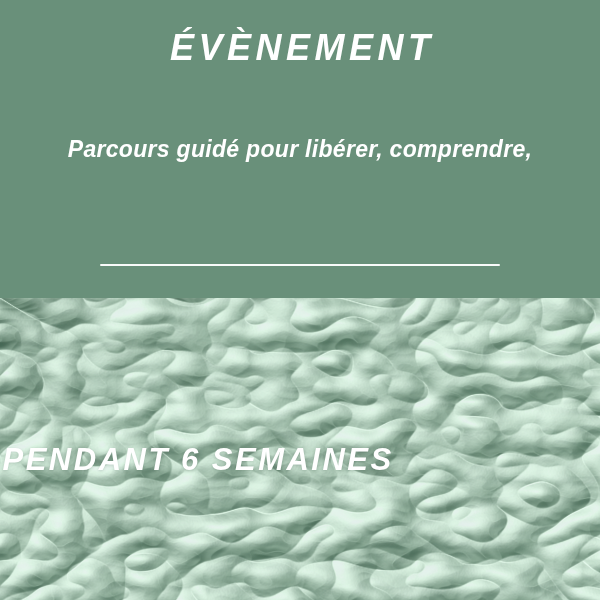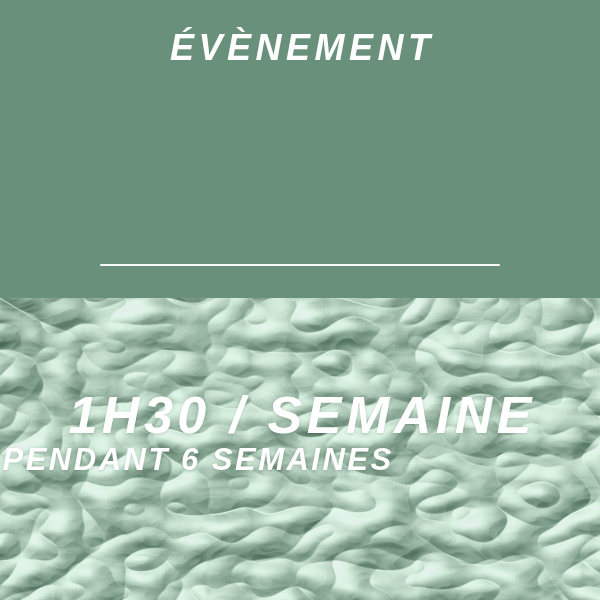--- a/index.html
+++ b/index.html
@@ -62,20 +62,21 @@
   }
 </style>
 </head>
 <body>
 
 <div class="poster">
 
   <header class="top">
     <h1 class="event-title">ÉVÈNEMENT</h1>
     <p class="event-subtitle">
+      <span>Parcours guidé pour libérer, comprendre,</span>
     </p>
     <div class="divider"></div>
   </header>
 
   <section class="water">
     <svg class="water-texture" viewBox="0 0 600 302" preserveAspectRatio="none" aria-hidden="true">
       <defs>
         <filter id="cauA" x="-5%" y="-5%" width="110%" height="110%" color-interpolation-filters="sRGB">
           <feTurbulence type="turbulence" baseFrequency="0.012 0.019" numOctaves="2" seed="7" result="n"></feTurbulence>
           <feSpecularLighting in="n" surfaceScale="5.5" specularConstant="1.05" specularExponent="13" lighting-color="#eafff1" result="s">
@@ -98,18 +99,17 @@
                     0.85 0 0 0 0"></feColorMatrix>
         </filter>
       </defs>
       <rect class="base" width="600" height="302" fill="#527560"></rect>
       <rect width="600" height="302" filter="url(#depth)" opacity="0.55"></rect>
       <rect width="600" height="302" filter="url(#cauA)" opacity="0.9"></rect>
       <rect width="600" height="302" filter="url(#cauB)" opacity="0.4"></rect>
     </svg>
 
     <div class="water-caption">
-      <div class="schedule-duration">1H30 / SEMAINE</div>
       <div class="schedule-frequency">PENDANT 6 SEMAINES</div>
     </div>
   </section>
 
 </div>
 
 </body></html>

